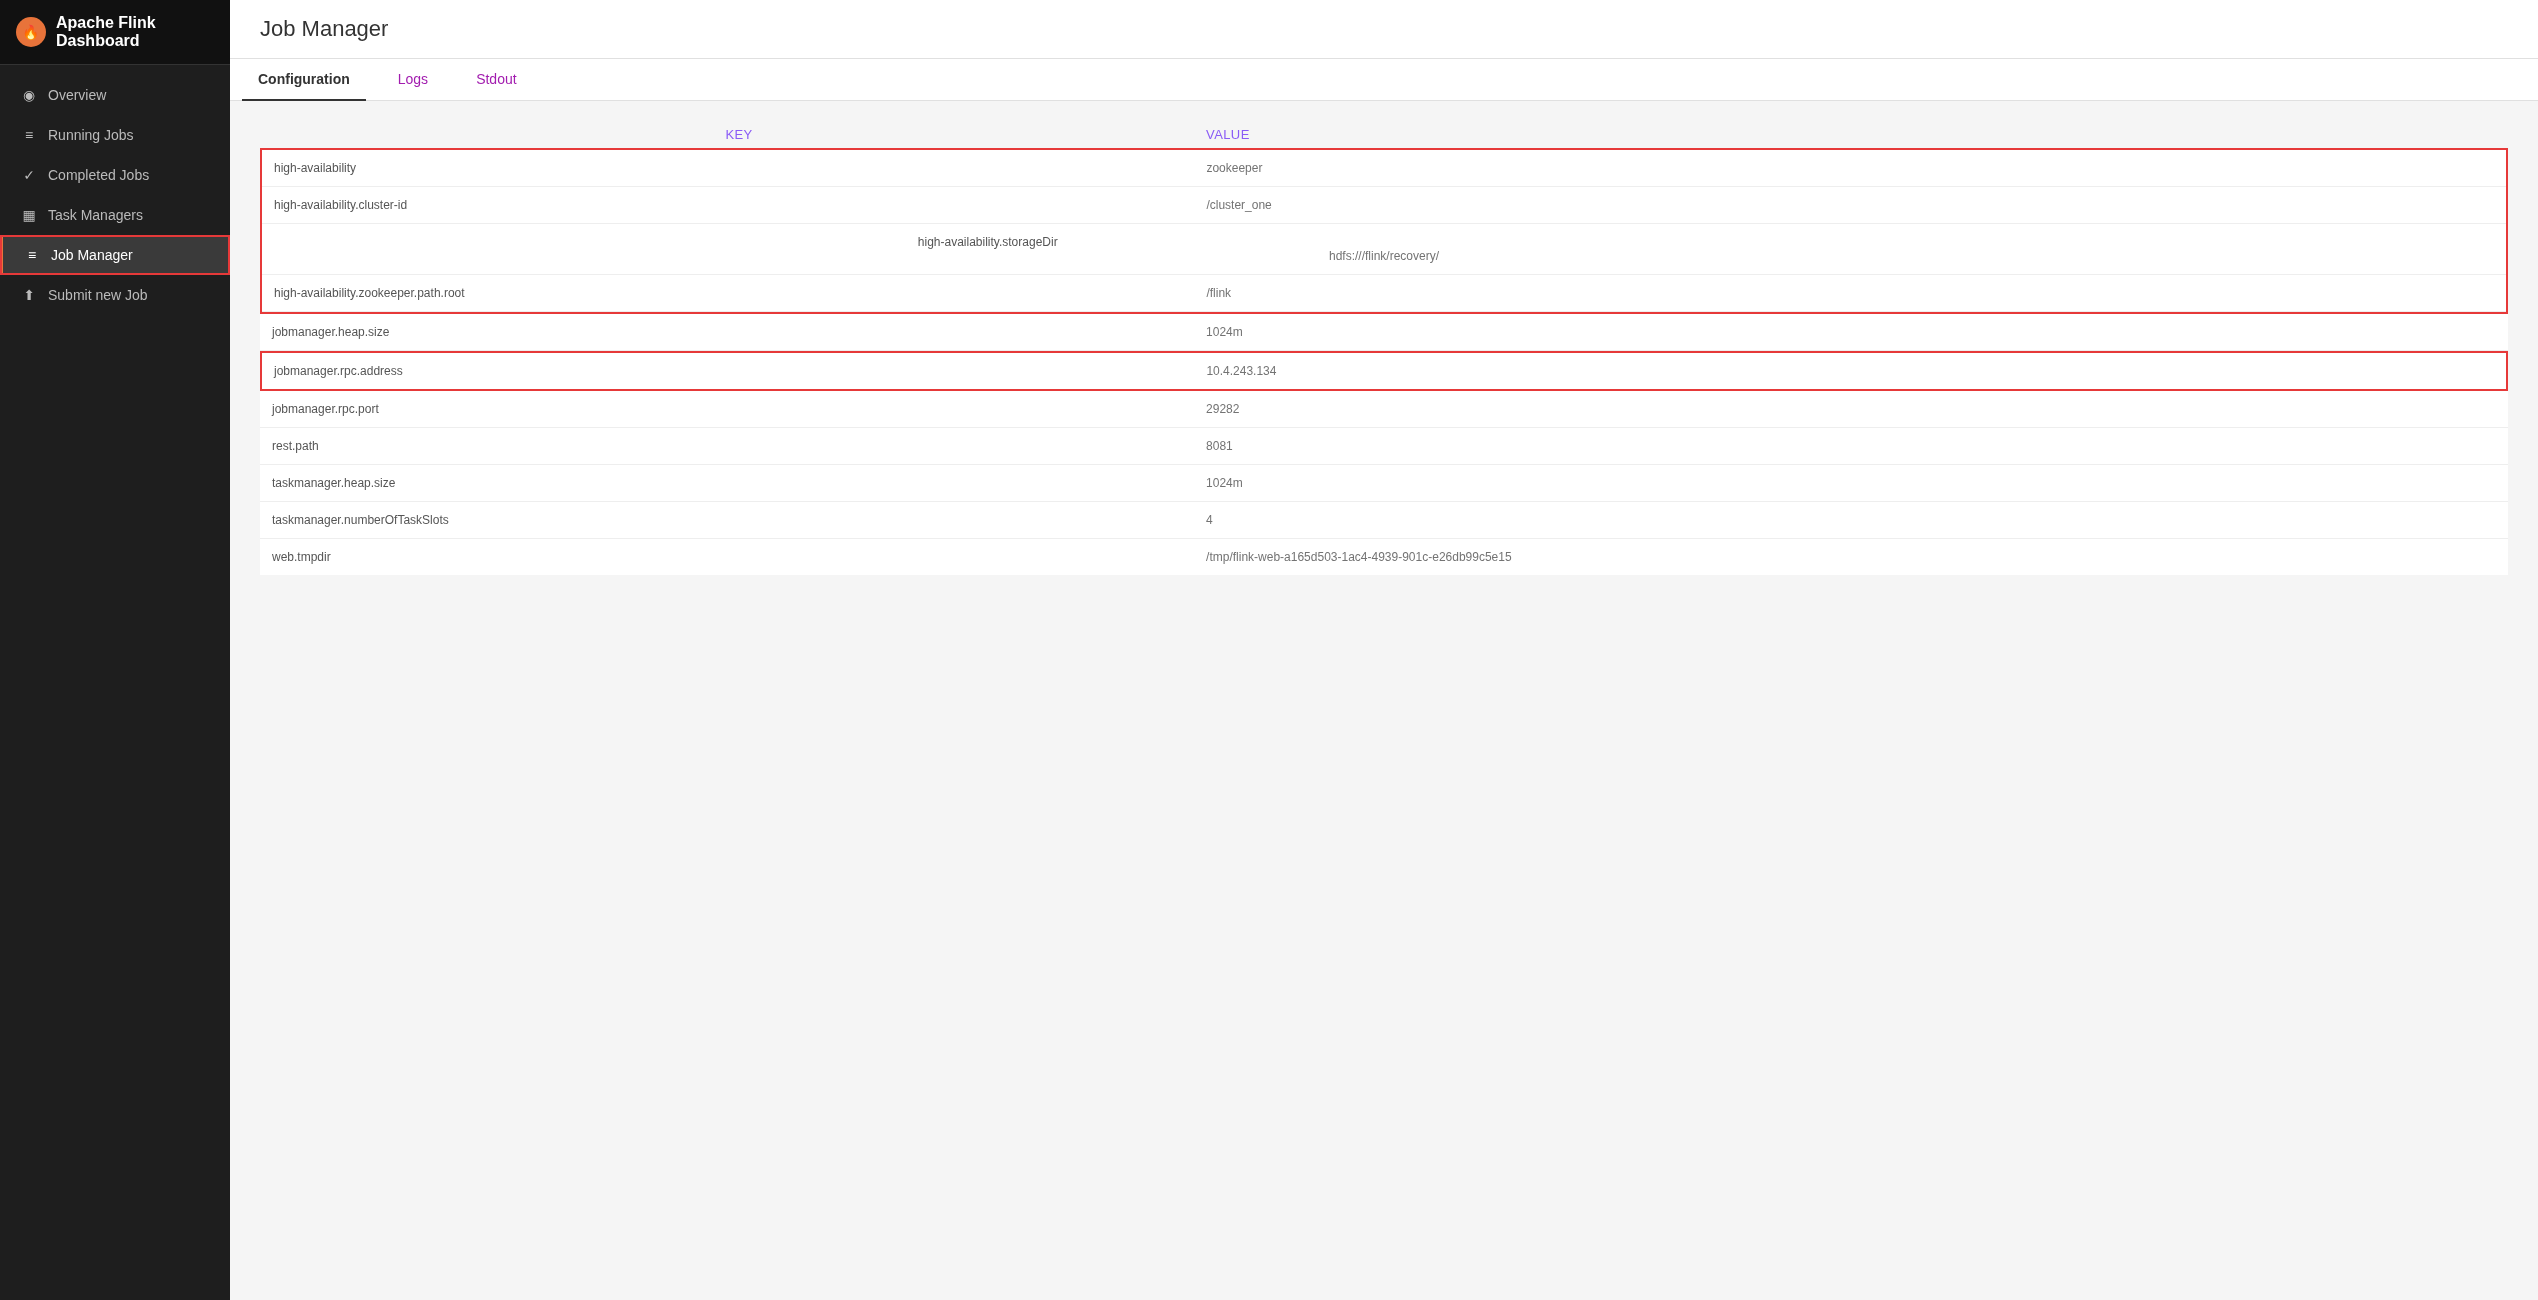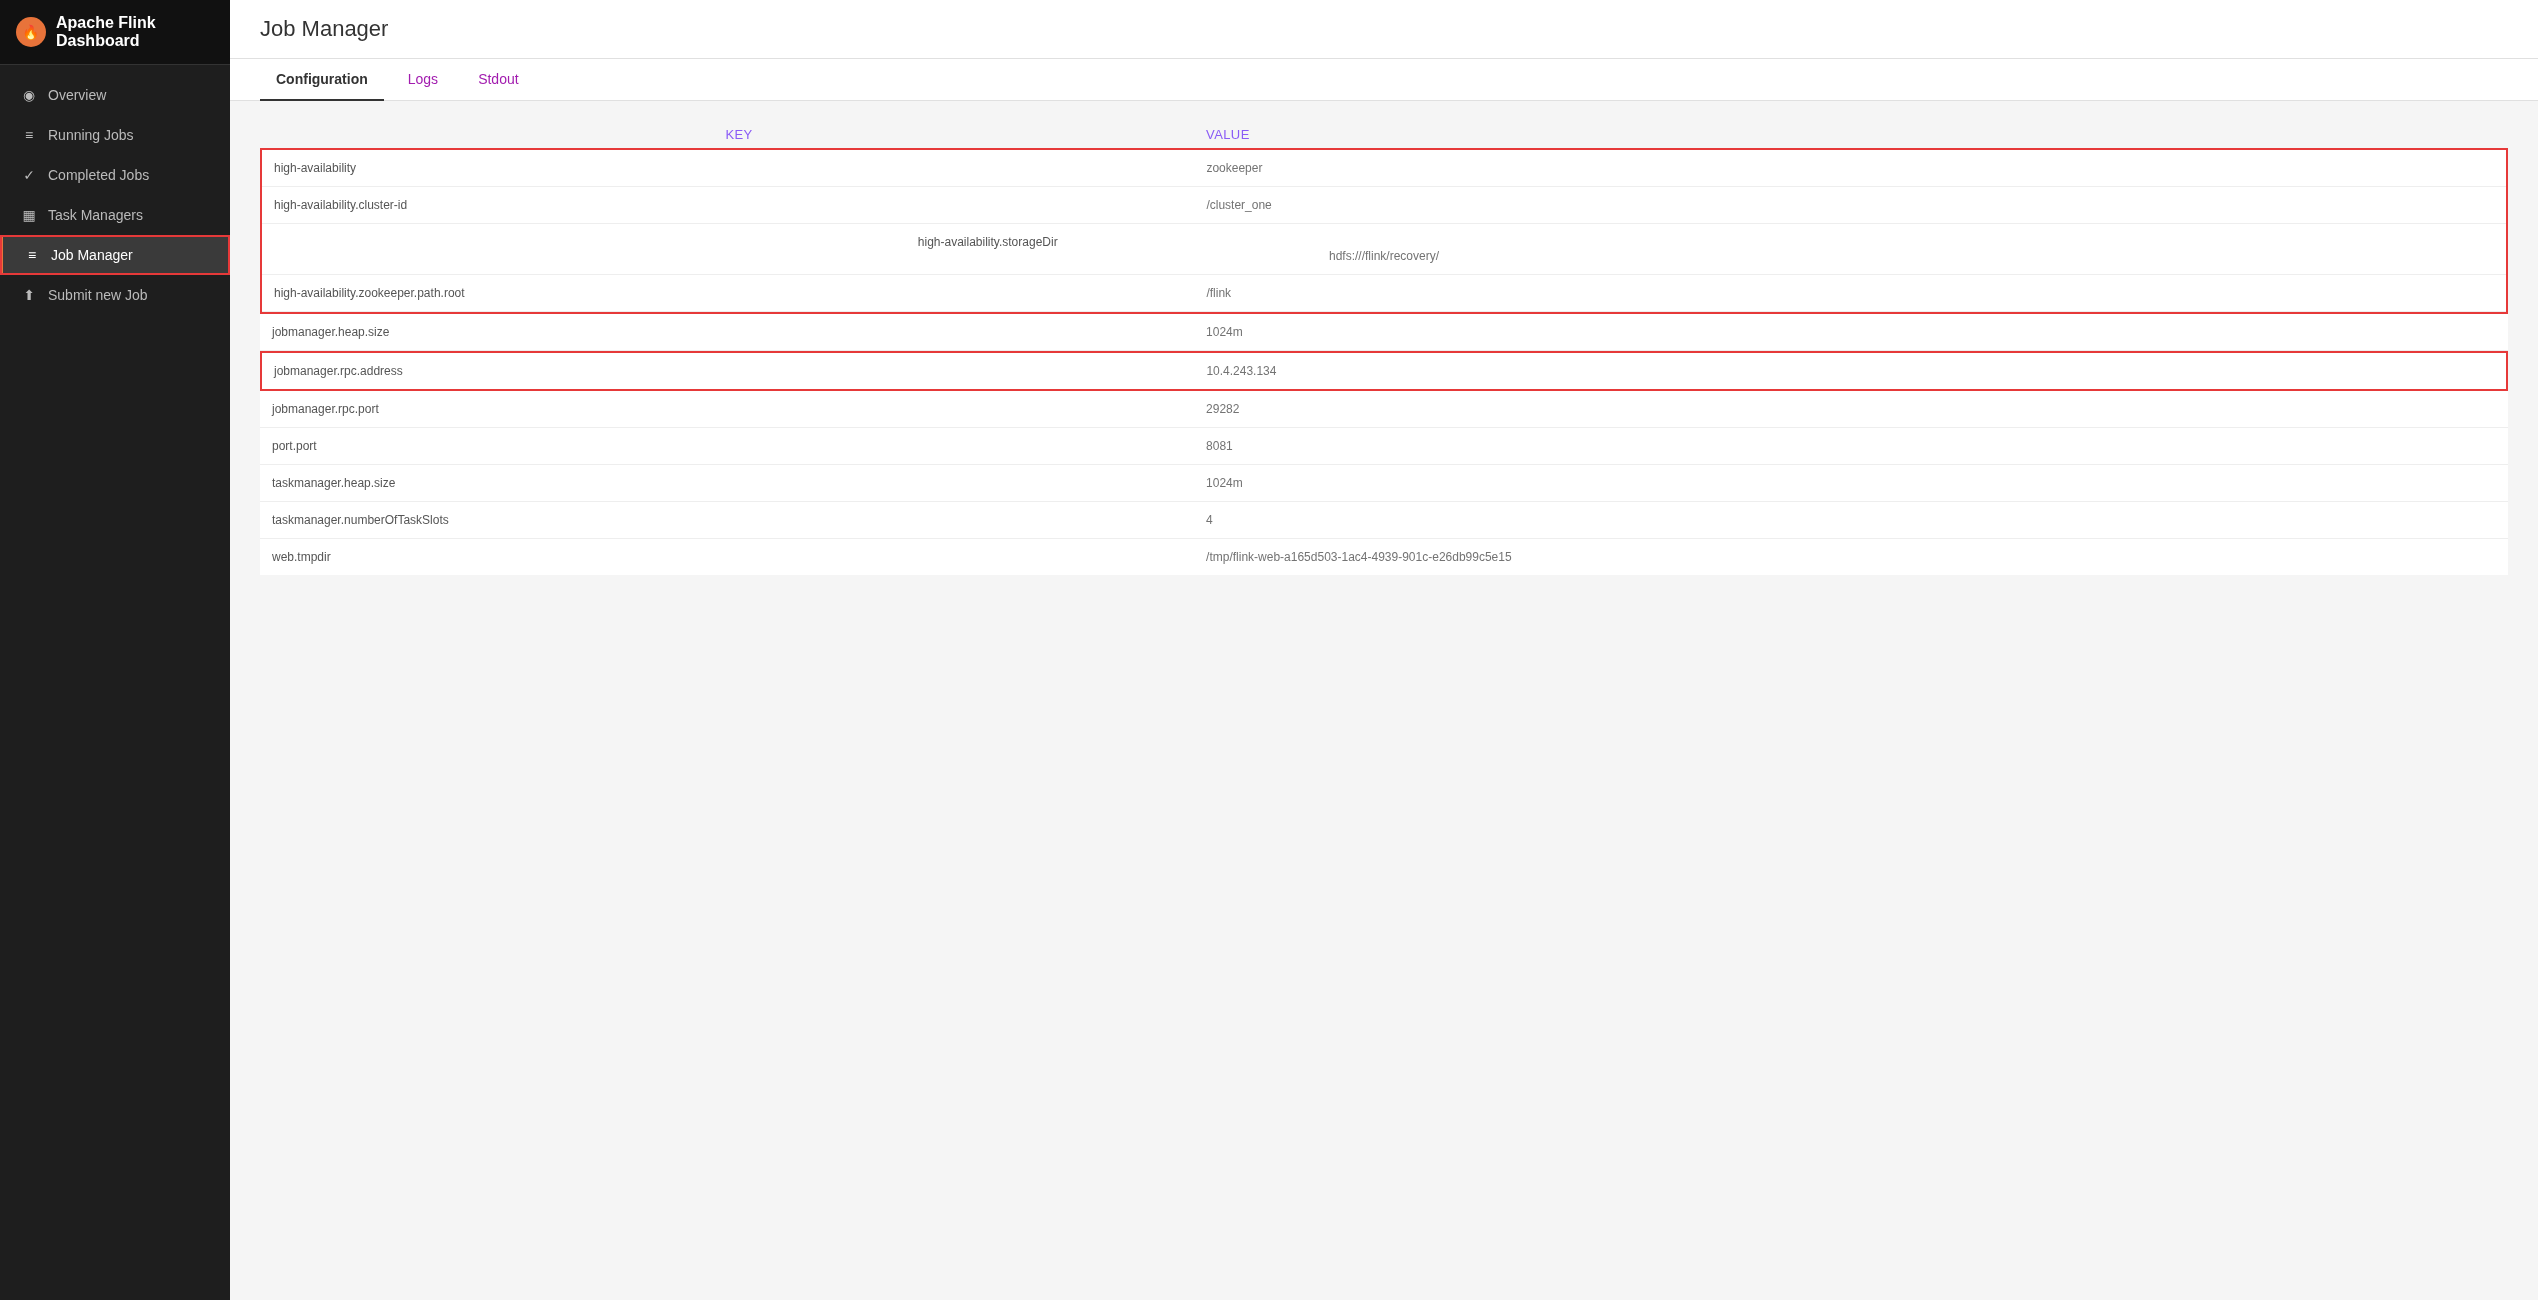--- a/index.html
+++ b/index.html
@@ -78,23 +78,23 @@
     .page-title {
       font-size: 22px;
       font-weight: 400;
       color: #333;
     }
 
     
     .tabs {
       background: #fff;
       border-bottom: 1px solid #e0e0e0;
-      padding: 0 30px;
-      display: flex;
-      gap: 8px;
+      padding: 0 12px;
+      display: flex;
+      gap: 16px;
     }
     .tab {
       padding: 12px 16px;
       cursor: pointer;
       color: #a21caf;
       font-size: 14px;
       border-bottom: 2px solid transparent;
       margin-bottom: -1px;
     }
     .tab.active {
@@ -206,21 +206,21 @@
           <div class="config-row" style="border-bottom: none;">
             <div class="key">jobmanager.rpc.address</div>
       <div class="val">10.4.243.134</div>
           </div>
         </div>
         <div class="config-row">
           <div class="key">jobmanager.rpc.port</div>
       <div class="val">29282</div>
         </div>
         <div class="config-row">
-          <div class="key">port.port</div>
+          <div class="key">rest.path</div>
       <div class="val">8081</div>
         </div>
         <div class="config-row">
           <div class="key">taskmanager.heap.size</div>
       <div class="val">1024m</div>
         </div>
         <div class="config-row">
           <div class="key">taskmanager.numberOfTaskSlots</div>
       <div class="val">4</div>
         </div>

